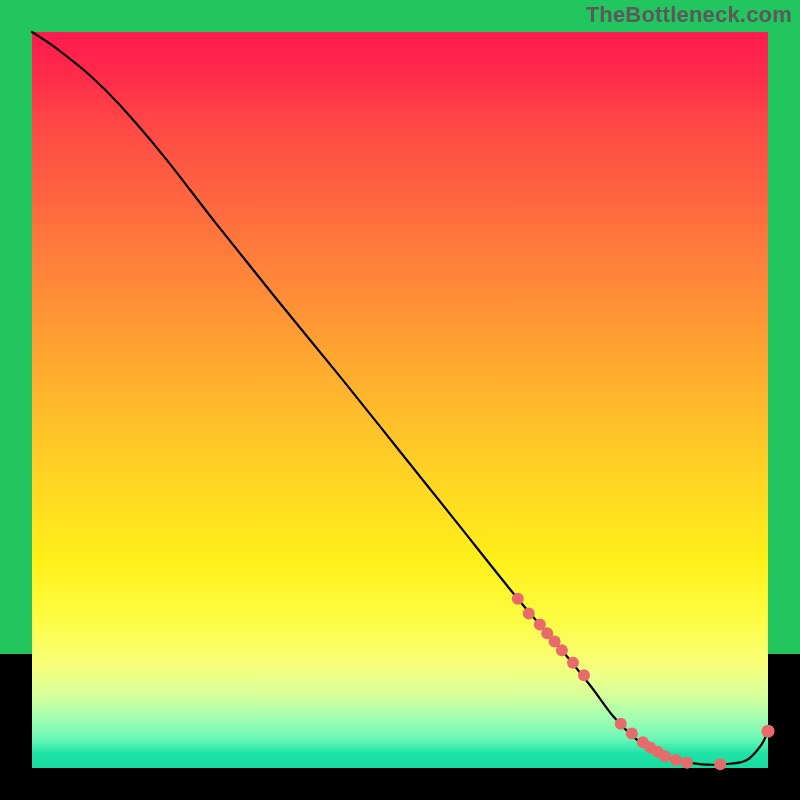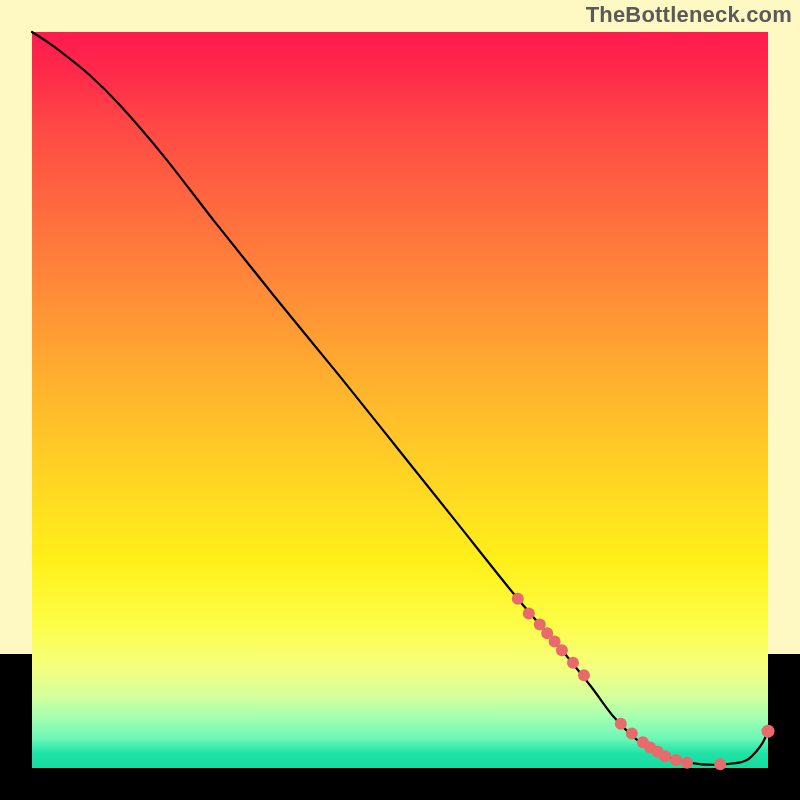--- a/index.html
+++ b/index.html
@@ -8,21 +8,21 @@
     width: 800px;
     height: 800px;
     background: #000;
     overflow: hidden;
     font-family: Arial, Helvetica, sans-serif;
   }
   .frame {
     position: relative;
     width: 800px;
     height: 654px;
-    background: #fef9c3;
+    background: #22c55e;
   }
   .watermark {
     position: absolute;
     top: 2px;
     right: 8px;
     color: #5a5a5a;
     font-size: 22px;
     font-weight: 600;
     letter-spacing: 0.2px;
     user-select: none;

